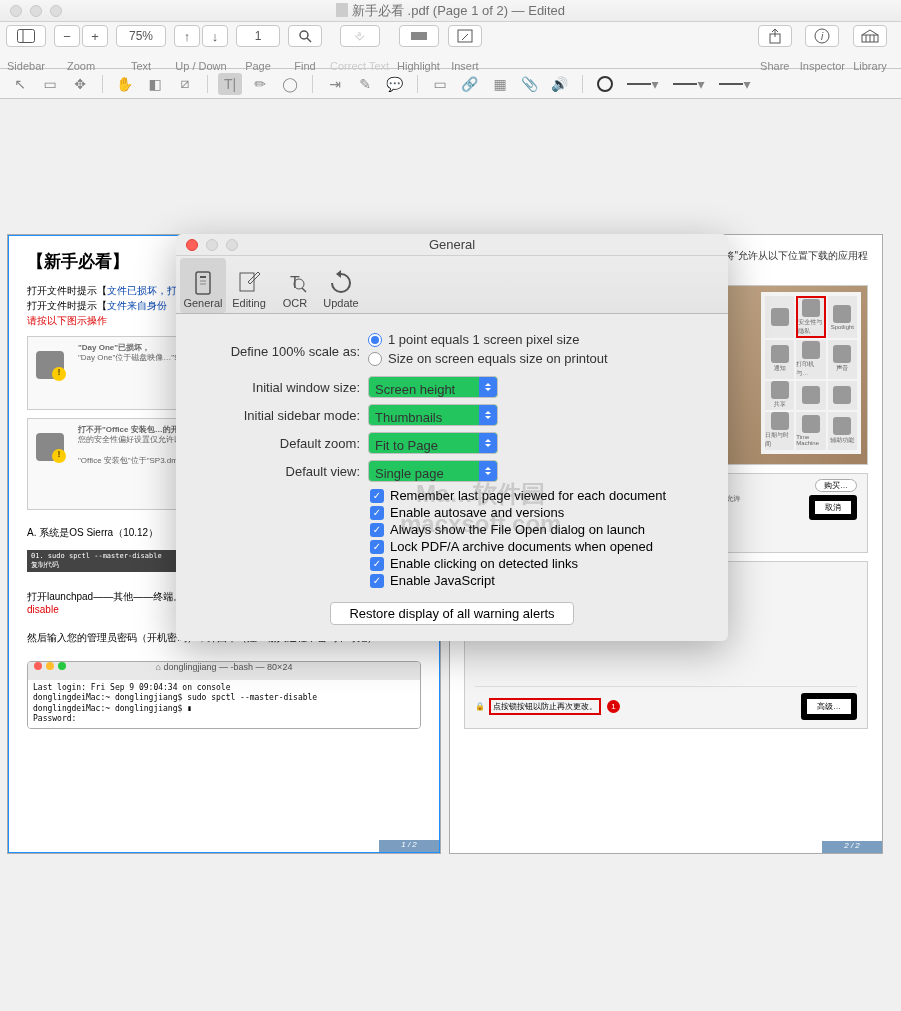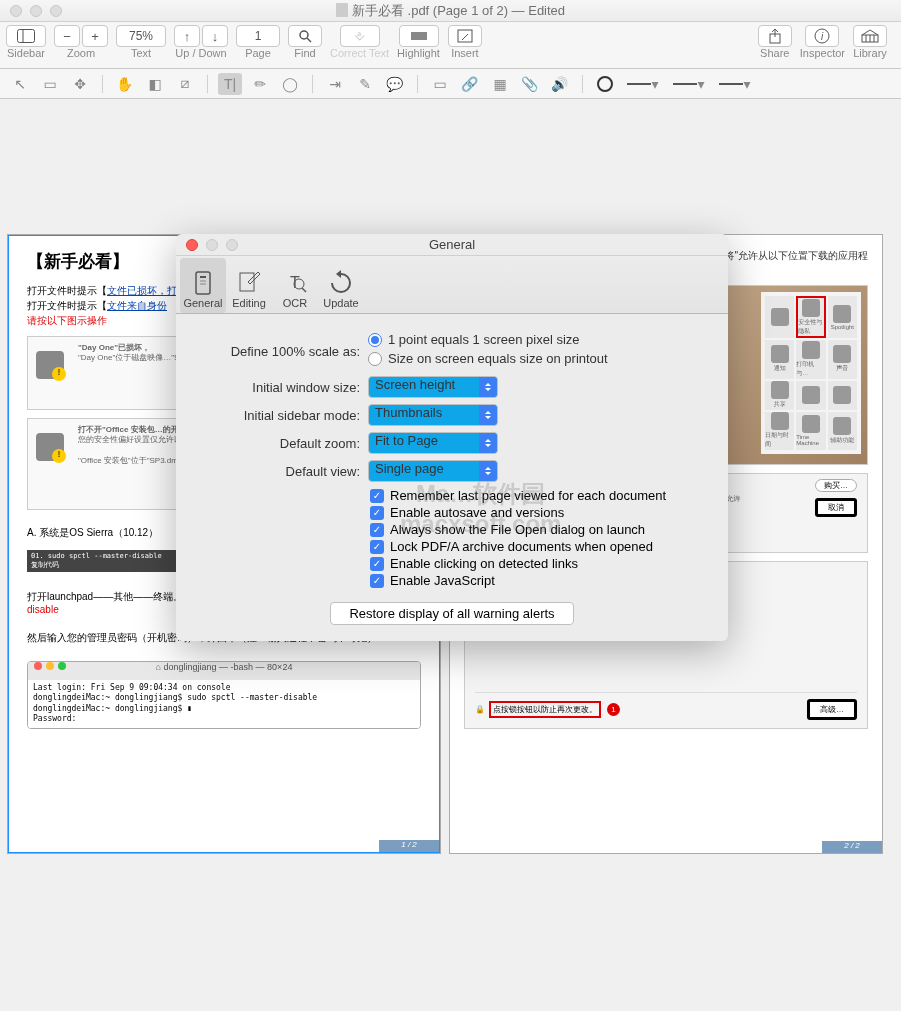--- a/index.html
+++ b/index.html
@@ -11,41 +11,41 @@
 .traffic div { width: 12px; height: 12px; border-radius: 50%; background: #ddd; border: 1px solid #c8c8c8; }
 .titlebar .title { position: absolute; width: 100%; text-align: center; font-size: 13px; color: #707070; }
 .doc-icon { display: inline-block; width: 12px; height: 14px; background: #ccc; border-radius: 1px; margin-right: 4px; vertical-align: -2px; }
 
 
 .toolbar { height: 47px; background: #f6f6f6; border-bottom: 1px solid #c8c8c8; display: flex; align-items: flex-start; padding: 3px 6px 0; font-size: 11px; color: #898989; }
 .tgroup { display: flex; flex-direction: column; align-items: center; margin-right: 8px; }
 .tgroup .btns { display: flex; gap: 2px; }
 .tbtn { height: 22px; border: 1px solid #c8c8c8; border-radius: 4px; background: #fff; display: flex; align-items: center; justify-content: center; color: #555; font-size: 13px; }
 .tbtn.g { color: #bbb; }
-.tlabel { margin-top: 0; }
+.tlabel { margin-top: 13px; }
 
 
 .toolbar2 { height: 30px; background: #f6f6f6; border-bottom: 1px solid #c8c8c8; display: flex; align-items: center; padding: 0 8px; gap: 6px; }
 .tool2 { width: 24px; height: 22px; display: flex; align-items: center; justify-content: center; color: #888; border-radius: 3px; font-size: 14px; }
 .tool2.sel { background: #d0d0d0; }
 .sep { width: 1px; height: 18px; background: #d0d0d0; margin: 0 4px; }
 .circ { width: 16px; height: 16px; border: 2px solid #333; border-radius: 50%; }
 .sel-line { width: 24px; height: 2px; background: #555; }
 
 
 .canvas { height: 912px; background: #f0f0f0; position: relative; overflow: hidden; }
 .page { position: absolute; background: #fff; box-shadow: 0 0 0 1px #aaa; }
 .page1 { left: 8px; top: 136px; width: 432px; height: 618px; border: 1px solid #1e90ff; }
 .page2 { left: 450px; top: 136px; width: 432px; height: 618px; }
 .page-num { position: absolute; bottom: 0; right: 0; width: 60px; height: 12px; background: #7a9dc0; color: #fff; font-size: 8px; text-align: center; font-style: italic; }
 
 
 .p1-title { font-size: 17px; font-weight: bold; padding: 14px 18px 10px; }
 .p1-text { font-size: 10px; padding: 0 18px; line-height: 1.5; }
-.blue { color: #0645ad; text-decoration: underline; }
+.blue { color: #0645ad; }
 .red { color: #d00; }
 .green { color: #0a0; }
 .p1-dialog { margin: 8px 18px; border: 1px solid #ccc; background: #f9f9f9; height: 74px; font-size: 8px; padding: 6px; position: relative; }
 .p1-warn { position: absolute; left: 8px; top: 14px; width: 28px; height: 28px; background: #888; border-radius: 4px; }
 .p1-badge { position: absolute; left: 24px; top: 30px; width: 14px; height: 14px; background: #ffcc00; border-radius: 50%; font-size: 9px; text-align: center; color: #000; }
 .p1-dlg-txt { margin-left: 44px; font-size: 8px; color: #666; line-height: 1.3; }
 .p1-a { padding: 0 18px; font-size: 10px; margin-top: 16px; }
 .p1-code { margin: 10px 18px; background: #444; color: #fff; font-size: 7px; padding: 2px 4px; font-family: monospace; }
 .p1-cmd { font-size: 10px; padding: 8px 18px; }
 .term { margin: 8px 18px; border: 1px solid #aaa; border-radius: 4px; overflow: hidden; }
@@ -58,42 +58,42 @@
 
 .p2-text { font-size: 10px; padding: 14px 14px; color: #333; }
 .p2-img { margin: 8px 14px; height: 180px; background: linear-gradient(135deg,#d8c0a0,#a08060); position: relative; border: 1px solid #ccc; }
 .p2-panel { position: absolute; right: 6px; top: 6px; width: 100px; height: 162px; background: #f4f4f4; display: grid; grid-template-columns: 1fr 1fr 1fr; gap: 2px; padding: 4px; }
 .p2-cell { background: #e8e8e8; font-size: 6px; display: flex; flex-direction: column; align-items: center; justify-content: center; color: #666; }
 .p2-icon { width: 18px; height: 18px; background: #999; border-radius: 3px; margin-bottom: 1px; }
 .p2-sel { border: 2px solid #d00; }
 .p2-sec { margin: 8px 14px; background: #f4f4f4; border: 1px solid #ccc; height: 80px; font-size: 8px; position: relative; }
 .p2-chk { position: absolute; left: 50px; top: 6px; font-size: 8px; color: #333; }
 .p2-chk input { vertical-align: -2px; }
-.p2-btn { padding: 2px 10px; border: 3px solid #000000; border-radius: 3px; background: #fff; font-size: 8px; }
+.p2-btn { padding: 2px 10px; border: 6px solid #000000; border-radius: 3px; background: #fff; font-size: 8px; }
 .p2-sec2 { margin: 8px 14px; background: #f4f4f4; border: 1px solid #ccc; height: 168px; font-size: 8px; position: relative; padding: 10px; }
 .p2-radio { margin: 3px 0 3px 20px; font-size: 8px; }
 .p2-buy { padding: 1px 8px; border: 1px solid #aaa; border-radius: 8px; background: #fff; font-size: 8px; }
 .red-box { border: 2px solid #d00; padding: 1px 2px; display: inline-block; text-align: right; }
 .badge { width: 13px; height: 13px; background: #d00; color: #fff; border-radius: 50%; display: inline-flex; align-items: center; justify-content: center; font-size: 8px; }
 
 
 .prefs { position: absolute; left: 176px; top: 234px; width: 552px; background: #ececec; border-radius: 6px; box-shadow: 0 10px 40px rgba(0,0,0,0.3); overflow: hidden; }
 .prefs-title { height: 22px; display: flex; align-items: center; position: relative; border-bottom: 1px solid #d0d0d0; }
 .prefs-title .title { position: absolute; width: 100%; text-align: center; font-size: 13px; color: #404040; }
 .prefs-traffic { display: flex; gap: 8px; margin-left: 10px; z-index: 1; }
 .pt-close { width: 12px; height: 12px; border-radius: 50%; background: #ff5f57; border: 1px solid #e14137; }
 .pt-min, .pt-max { width: 12px; height: 12px; border-radius: 50%; background: #ddd; border: 1px solid #c8c8c8; }
 .prefs-tabs { height: 58px; background: linear-gradient(#ececec,#e4e4e4); border-bottom: 1px solid #b8b8b8; display: flex; padding: 2px 4px 0; }
 .prefs-tab { width: 46px; display: flex; flex-direction: column; align-items: center; justify-content: flex-end; font-size: 11px; color: #444; padding: 4px 2px; border-radius: 4px; margin-right: 0px; }
 .prefs-tab.active { background: #d4d4d4; }
 .prefs-tab-icon { width: 28px; height: 28px; display: flex; align-items: center; justify-content: center; color: #555; }
 .prefs-body { padding: 18px 24px 16px; }
 .prefs-row { display: flex; align-items: center; margin-bottom: 6px; font-size: 13px; color: #333; }
 .prefs-label { width: 160px; text-align: right; margin-right: 8px; }
-.prefs-select { position: relative; width: 130px; height: 22px; border: 1px solid #c0c0c0; border-radius: 4px; background: #0ea5e9; display: flex; align-items: flex-start; padding: 0 6px; font-size: 13px; }
+.prefs-select { position: relative; width: 130px; height: 22px; border: 1px solid #c0c0c0; border-radius: 4px; background: #22c55e; display: flex; align-items: flex-end; padding: 0 6px; font-size: 13px; }
 .sel-arrow { position: absolute; right: 0; top: 0; width: 18px; height: 100%; background: #3c7ef3; border-radius: 0 4px 4px 0; display: flex; flex-direction: column; align-items: center; justify-content: center; }
 .sel-arrow::before { content:''; border: 3px solid transparent; border-bottom-color: #fff; margin-bottom: 1px; }
 .sel-arrow::after { content:''; border: 3px solid transparent; border-top-color: #fff; margin-top: 1px; }
 .prefs-radio { display: flex; align-items: center; font-size: 13px; margin-bottom: 4px; }
 .radio { width: 14px; height: 14px; border-radius: 50%; border: 1px solid #999; margin-right: 6px; display: inline-flex; align-items: center; justify-content: center; background: #fff; }
 .radio.checked { border-color: #3c7ef3; }
 .radio.checked::after { content:''; width: 8px; height: 8px; background: #3c7ef3; border-radius: 50%; }
 .prefs-check { display: flex; align-items: center; font-size: 13px; margin: 2px 0 2px 170px; }
 .check { width: 14px; height: 14px; border-radius: 3px; background: #3c7ef3; margin-right: 6px; display: inline-flex; align-items: center; justify-content: center; color: #fff; font-size: 10px; }
 .prefs-button { margin: 14px auto 0; display: block; padding: 3px 18px; border: 1px solid #c0c0c0; border-radius: 4px; background: #fff; font-size: 13px; }

